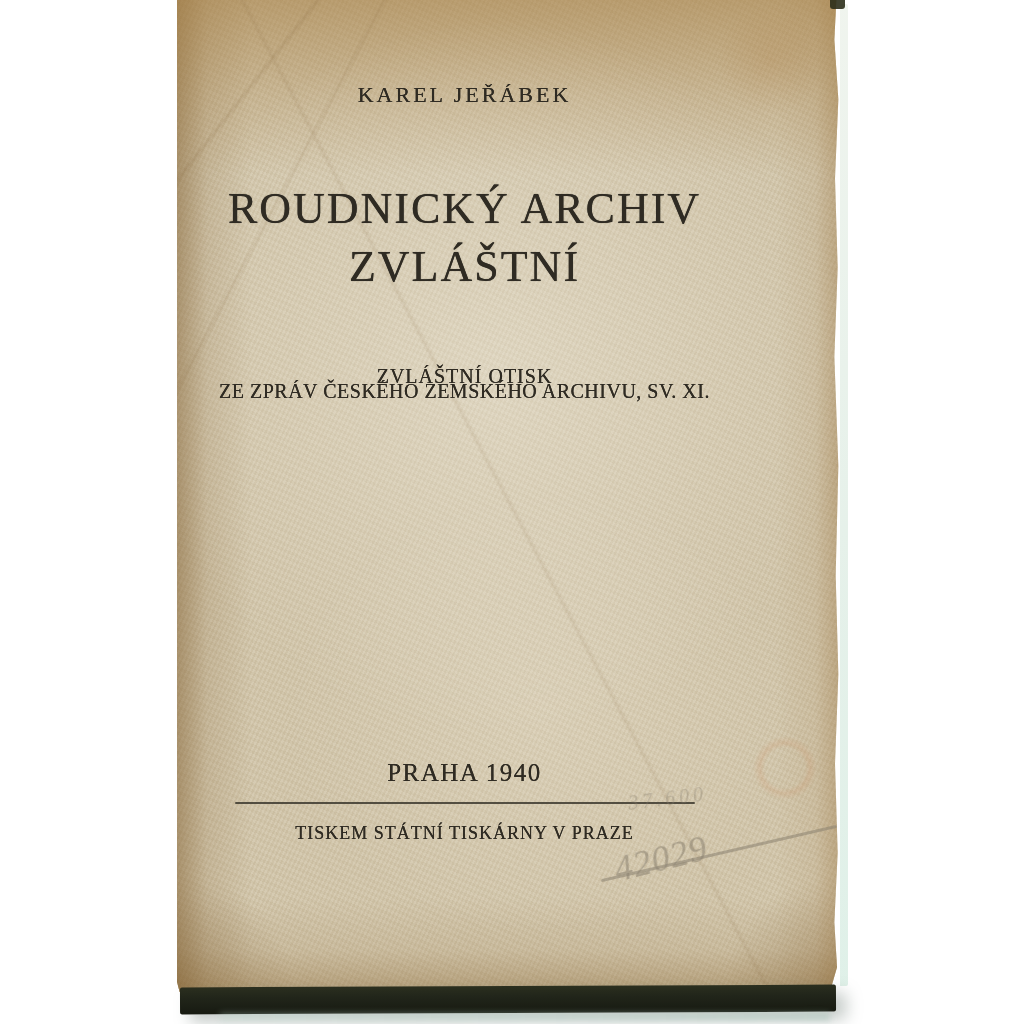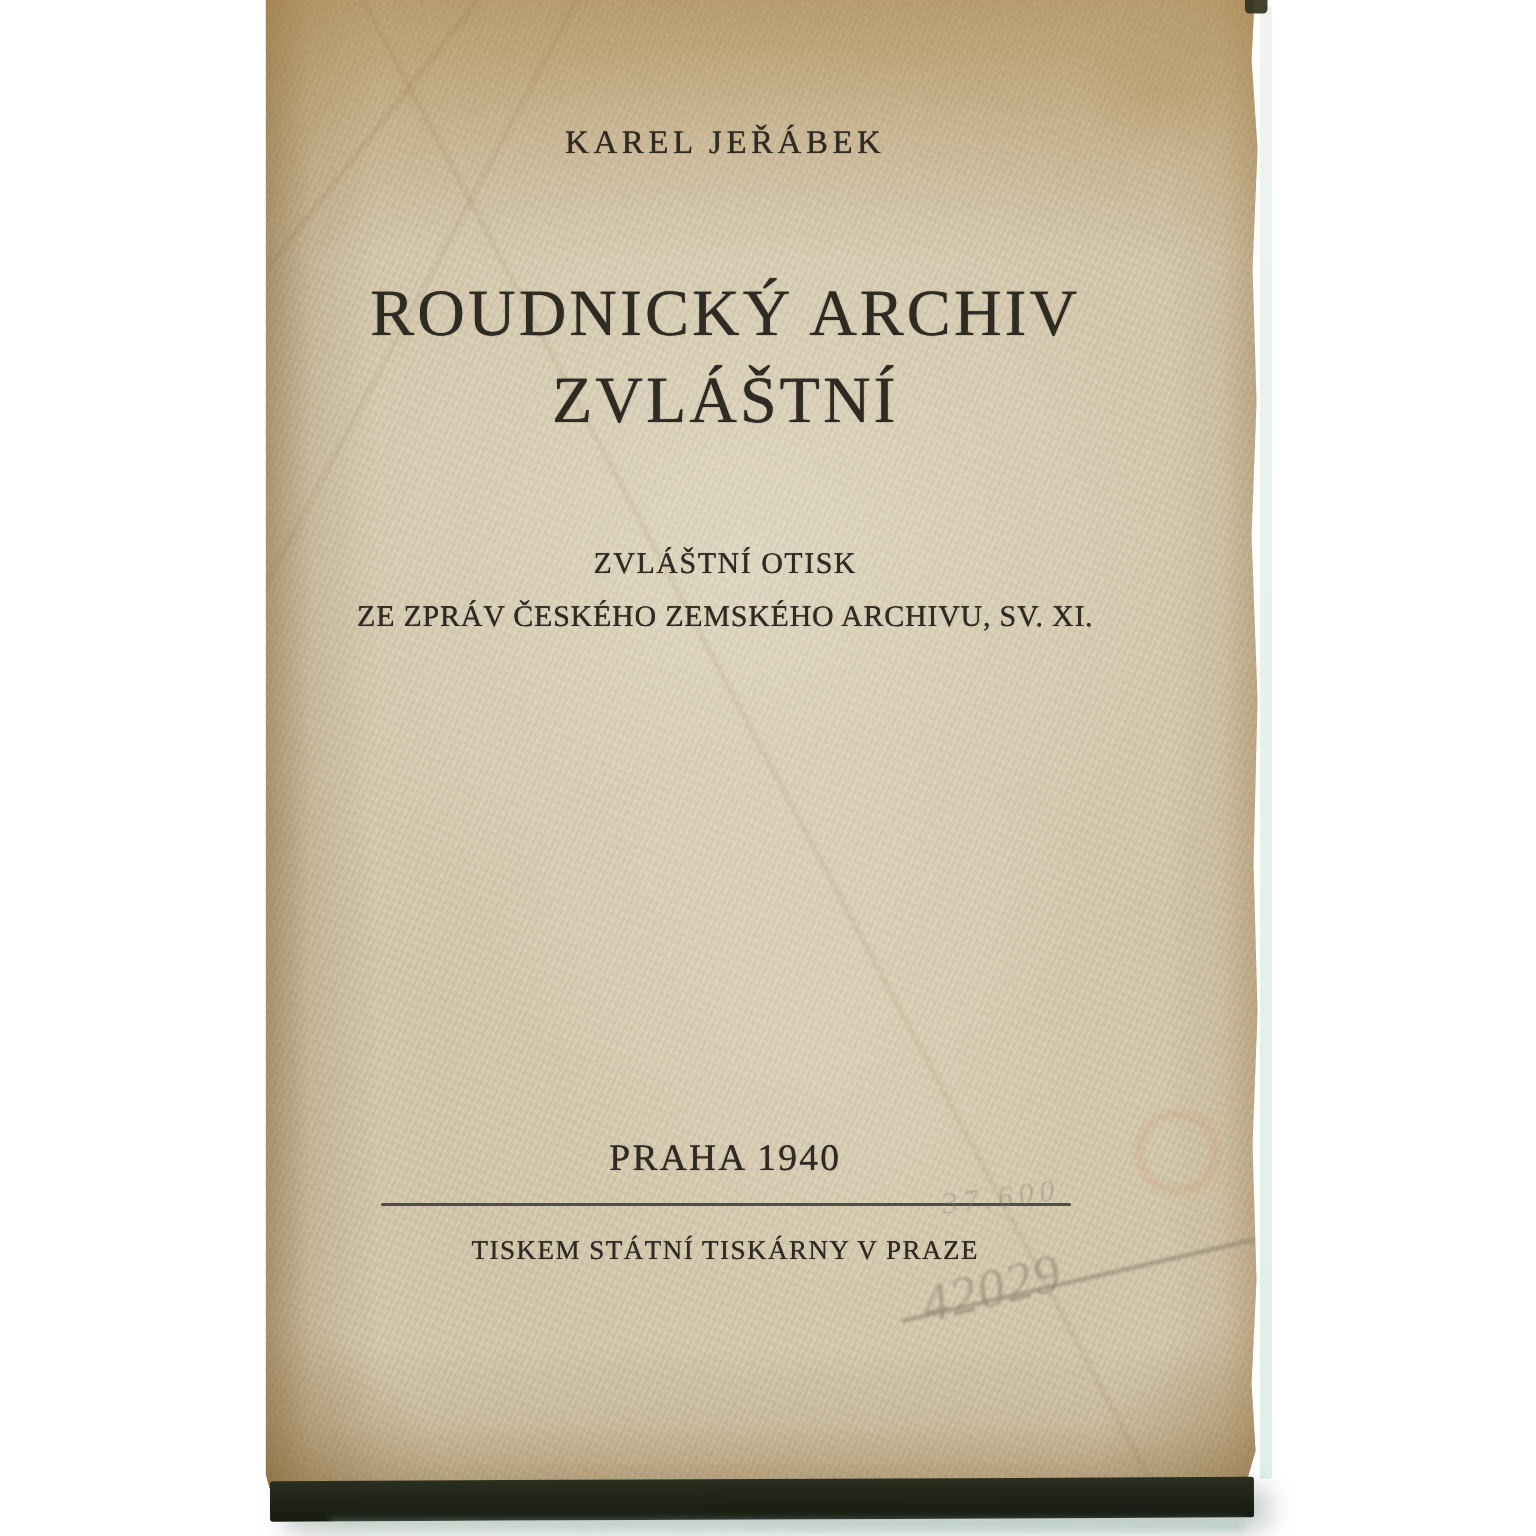--- a/index.html
+++ b/index.html
@@ -46,26 +46,26 @@
       repeating-linear-gradient(115deg, rgba(255,255,255,0.05) 0 2px, rgba(118,92,48,0.05) 2px 4px),
       repeating-linear-gradient(23deg, rgba(255,255,255,0.04) 0 3px, rgba(118,92,48,0.03) 3px 6px);
     clip-path:polygon(0 0, 99.3% 0, 99.0% 4%, 99.6% 10%, 99.1% 18%, 99.5% 27%, 99.0% 36%, 99.6% 47%, 99.2% 58%, 99.6% 68%, 99.1% 77%, 99.5% 86%, 99.0% 93%, 99.4% 97.5%, 98.5% 99.6%, 96% 100%, 0.4% 100%, 0 99%);
   }
 
   
   .print-area{
     position:absolute;left:0;top:0;width:575px;height:100%;
     color:var(--ink);text-align:center;
   }
-  .print-area > div{position:absolute;width:100%;margin-left:19px;}
+  .print-area > div{position:absolute;width:100%;}
   .author{top:82px;font-size:22px;letter-spacing:3px;text-shadow:0 0 0.6px currentColor;}
   .title-line-1{top:183px;font-size:44px;letter-spacing:2px;text-shadow:0 0 0.7px currentColor;}
   .title-line-2{top:241px;font-size:44px;letter-spacing:2px;text-shadow:0 0 0.7px currentColor;}
   .subtitle-1{top:365px;font-size:20px;letter-spacing:1px;text-shadow:0 0 0.5px currentColor;}
-  .subtitle-2{top:400px;font-size:20px;letter-spacing:0.5px;text-shadow:0 0 0.5px currentColor;}
+  .subtitle-2{top:380px;font-size:20px;letter-spacing:0.5px;text-shadow:0 0 0.5px currentColor;}
   .city-year{top:759px;font-size:25px;letter-spacing:1.5px;text-shadow:0 0 0.6px currentColor;}
   .imprint-rule{top:802px;left:58px !important;width:460px !important;height:2px;background:var(--rule);opacity:0.85;border-radius:1px;}
   .printer{top:823px;font-size:18px;letter-spacing:1px;text-shadow:0 0 0.5px currentColor;}
 
   
   .pencil-note{
     position:absolute;left:628px;top:784px;width:130px;
     font-size:20px;font-style:italic;letter-spacing:4px;
     color:var(--pencil);opacity:0.40;transform:rotate(-7deg);
     filter:blur(0.5px);

